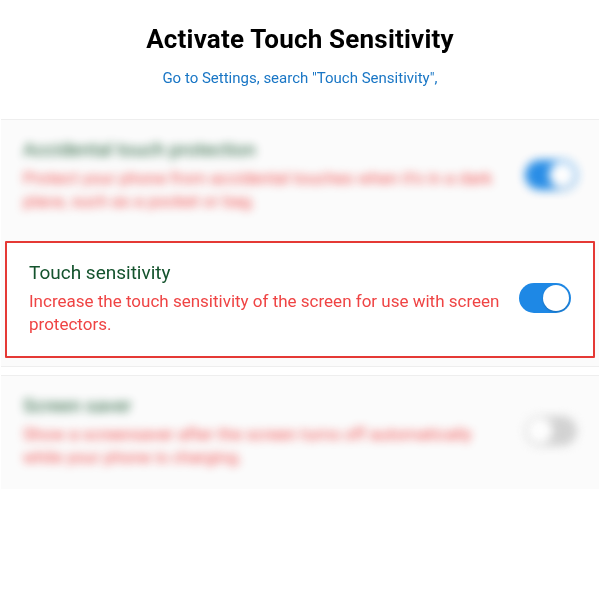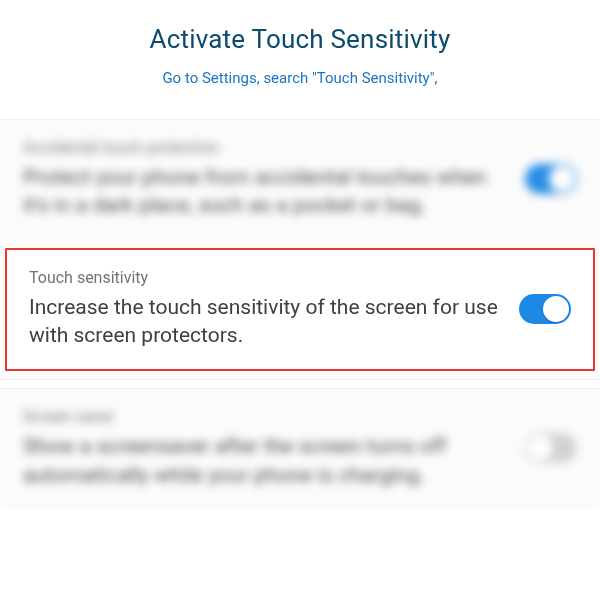--- a/index.html
+++ b/index.html
@@ -1,24 +1,24 @@
 <!DOCTYPE html>
 <html><head>
   <meta charset="utf-8">
   <style>
     * { box-sizing: border-box; margin: 0; padding: 0; }
     body { width: 600px; height: 600px; background: #fff; font-family: -apple-system, BlinkMacSystemFont, "Segoe UI", Roboto, Helvetica, Arial, sans-serif; overflow: hidden; }
     .header { text-align: center; padding: 24px 20px 12px; }
-    .title { font-size: 26px; font-weight: 400; color: #0c4a6e; letter-spacing: 0.2px; }
+    .title { font-size: 26px; font-weight: 700; color: #000000; letter-spacing: 0.2px; }
     .subtitle { margin-top: 14px; font-size: 15px; line-height: 1.4; color: #1976c5; }
     .panel { margin: 18px 1px 0; background: #fbfbfb; border-top: 1px solid #eee; border-bottom: 1px solid #eee; }
     .row { display: flex; align-items: center; padding: 18px 22px 20px 22px; gap: 18px; position: relative; }
     .row-text { flex: 1; min-width: 0; }
-    .row-title { font-size: 16px; color: #737373; font-weight: 400; }
-    .row-desc { margin-top: 6px; font-size: 21px; line-height: 1.35; color: #404040; }
+    .row-title { font-size: 19px; color: #14532d; font-weight: 400; }
+    .row-desc { margin-top: 6px; font-size: 17px; line-height: 1.35; color: #ef4444; }
     .toggle { position: relative; width: 52px; height: 30px; border-radius: 15px; flex-shrink: 0; }
     .toggle-on { background: #1e88e5; }
     .toggle-off { background: #d0d0d0; }
     .toggle-dot { position: absolute; width: 26px; height: 26px; background: #fff; border-radius: 50%; top: 2px; box-shadow: 0 1px 2px rgba(0,0,0,0.2); }
     .toggle-on .toggle-dot { right: 2px; }
     .toggle-off .toggle-dot { left: 2px; }
     .blurred { filter: blur(5px); opacity: 0.95; }
     .highlighted { border: 2px solid #e53935; background: #fff; border-radius: 1px; margin: 8px 4px; }
     .panel2 { margin: 8px 1px 0; background: #fbfbfb; border-top: 1px solid #eee; }
   </style>

